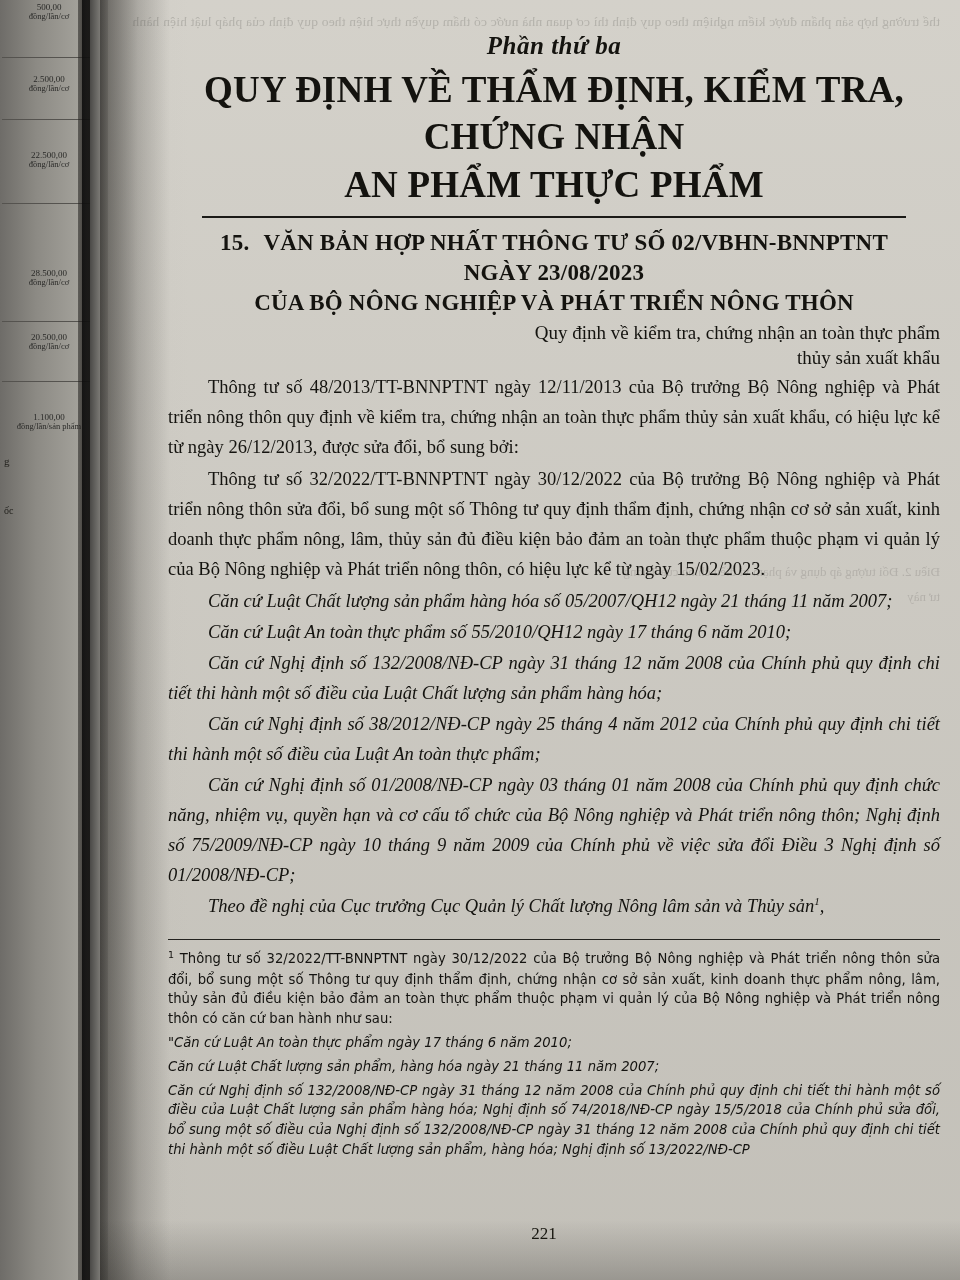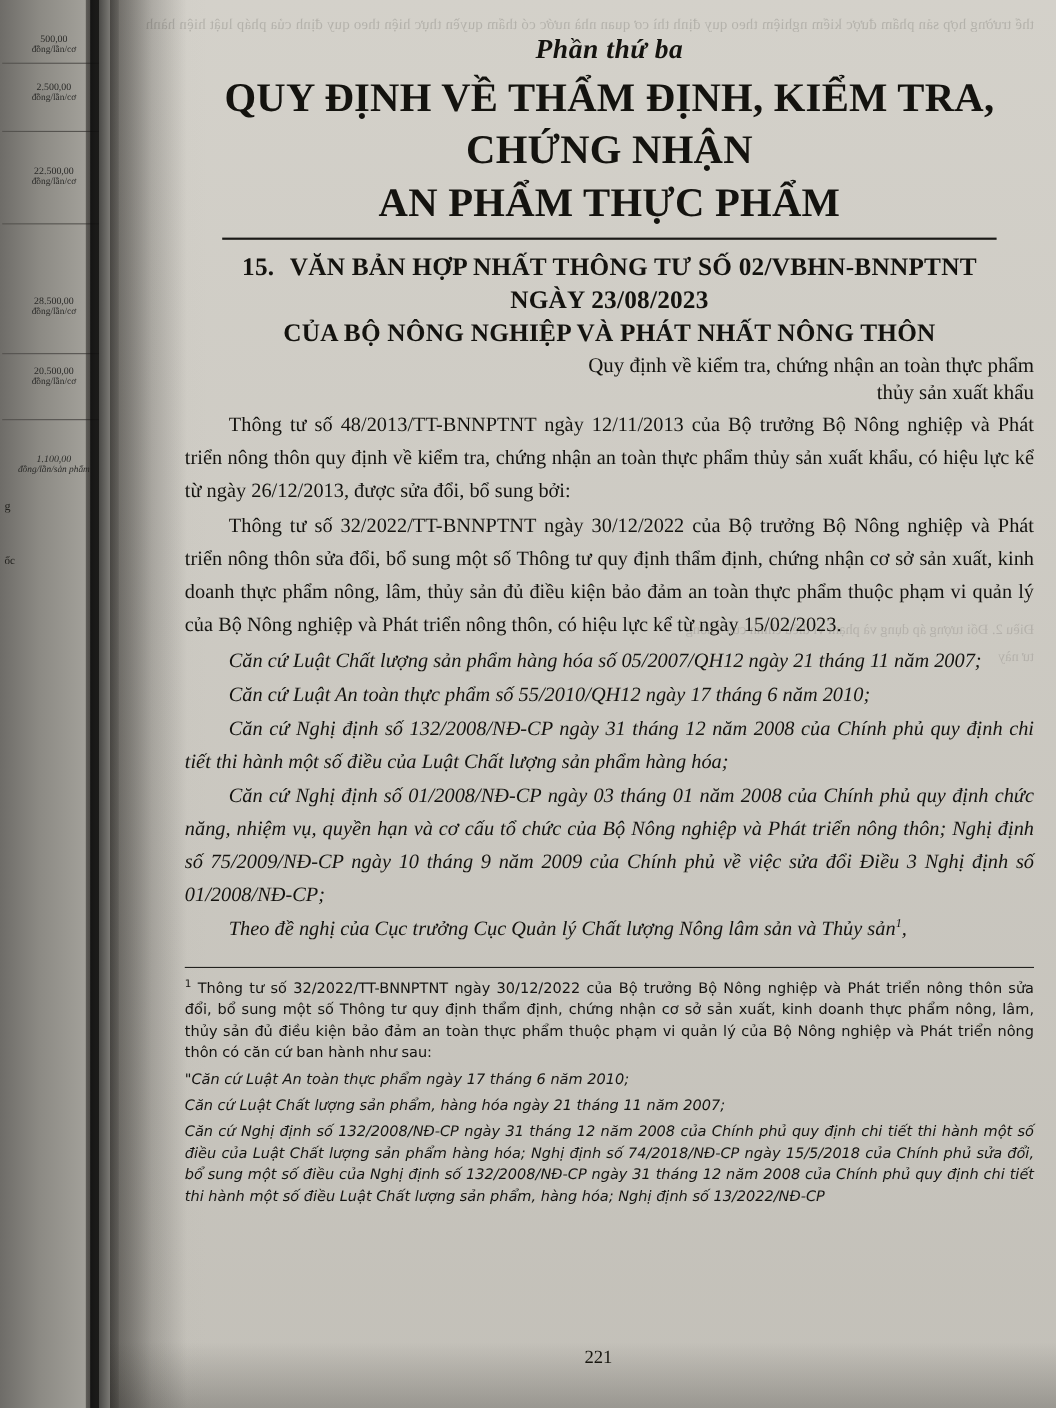--- a/index.html
+++ b/index.html
@@ -208,41 +208,41 @@
     pointer-events: none;
   }
 </style>
 </head>
 <body>
 
 <div id="page">
 
   <div class="left-page">
     <div class="left-table">
-      <div class="lt-cell" style="min-height:58px;padding-top:30px;">
+      <div class="lt-cell" style="min-height:58px;padding-top:2px;">
         <span class="v">500,00</span>
         <span class="u">đồng/lần/cơ</span>
       </div>
       <div class="lt-cell" style="min-height:62px;padding-top:16px;">
         <span class="v">2.500,00</span>
         <span class="u">đồng/lần/cơ</span>
       </div>
       <div class="lt-cell" style="min-height:84px;padding-top:30px;">
         <span class="v">22.500,00</span>
         <span class="u">đồng/lần/cơ</span>
       </div>
       <div class="lt-cell" style="min-height:118px;padding-top:64px;">
         <span class="v">28.500,00</span>
         <span class="u">đồng/lần/cơ</span>
       </div>
       <div class="lt-cell" style="min-height:60px;padding-top:10px;">
         <span class="v">20.500,00</span>
         <span class="u">đồng/lần/cơ</span>
       </div>
-      <div class="lt-cell" style="min-height:120px;padding-top:30px;border-bottom:none;font-style:italic;">
+      <div class="lt-cell" style="min-height:120px;padding-top:30px;border-bottom:none;">
         <span class="v">1.100,00</span>
         <span class="u">đồng/lần/sản phẩm</span>
       </div>
       <div style="position:absolute;left:2px;top:455px;font-size:11px;color:#23221e;">
         <span>g</span>
       </div>
       <div style="position:absolute;left:2px;top:505px;font-size:10px;color:#23221e;">
         <span>ốc</span>
       </div>
     </div>
@@ -262,33 +262,34 @@
       <div class="doc-title">
         <div>QUY ĐỊNH VỀ THẨM ĐỊNH,  KIỂM TRA, CHỨNG NHẬN</div>
         <div>AN PHẨM THỰC PHẨM</div>
       </div>
 
       <hr class="rule">
 
       <div class="sec-num-line">
         <span class="num">15.</span><span>VĂN BẢN HỢP NHẤT THÔNG TƯ SỐ 02/VBHN-BNNPTNT</span>
         <div>NGÀY 23/08/2023</div>
-        <div>CỦA BỘ NÔNG NGHIỆP VÀ PHÁT NHẤT NÔNG THÔN</div>
+        <div>CỦA BỘ NÔNG NGHIỆP VÀ PHÁT TRIỂN NÔNG THÔN</div>
       </div>
       <div class="sec-sub">
         <div>Quy định về kiểm tra, chứng nhận an toàn thực phẩm</div>
         <div>thủy sản xuất khẩu</div>
       </div>
 
       <p class="body first">Thông tư số 48/2013/TT-BNNPTNT ngày 12/11/2013 của Bộ trưởng Bộ Nông nghiệp và Phát triển nông thôn quy định về kiểm tra, chứng nhận an toàn thực phẩm thủy sản xuất khẩu, có hiệu lực kể từ ngày 26/12/2013, được sửa đổi, bổ sung bởi:</p>
       <p class="body">Thông tư số 32/2022/TT-BNNPTNT ngày 30/12/2022 của Bộ trưởng Bộ Nông nghiệp và Phát triển nông thôn sửa đổi, bổ sung một số Thông tư quy định thẩm định, chứng nhận cơ sở sản xuất, kinh doanh thực phẩm nông, lâm, thủy sản đủ điều kiện bảo đảm an toàn thực phẩm thuộc phạm vi quản lý của Bộ Nông nghiệp và Phát triển nông thôn, có hiệu lực kể từ ngày 15/02/2023.</p>
 
       <p class="italic">Căn cứ Luật Chất lượng sản phẩm hàng hóa số 05/2007/QH12 ngày 21 tháng 11 năm 2007;</p>
       <p class="italic">Căn cứ Luật An toàn thực phẩm số 55/2010/QH12 ngày 17 tháng 6 năm 2010;</p>
       <p class="italic">Căn cứ Nghị định số 132/2008/NĐ-CP ngày 31 tháng 12 năm 2008 của Chính phủ quy định chi tiết thi hành một số điều của Luật Chất lượng sản phẩm hàng hóa;</p>
+      <p class="italic">Căn cứ Nghị định số 38/2012/NĐ-CP ngày 25 tháng 4 năm 2012 của Chính phủ quy định chi tiết thi hành một số điều của Luật An toàn thực phẩm;</p>
       <p class="italic">Căn cứ Nghị định số 01/2008/NĐ-CP ngày 03 tháng 01 năm 2008 của Chính phủ quy định chức năng, nhiệm vụ, quyền hạn và cơ cấu tổ chức của Bộ Nông nghiệp và Phát triển nông thôn; Nghị định số 75/2009/NĐ-CP ngày 10 tháng 9 năm 2009 của Chính phủ về việc sửa đổi Điều 3 Nghị định số 01/2008/NĐ-CP;</p>
 
       <p class="italic"><span>Theo đề nghị của Cục trưởng Cục Quản lý Chất lượng Nông lâm sản và Thủy sản</span><sup class="fn">1</sup><span>,</span></p>
 
       <hr class="fn-rule">
 
       <div class="footnotes">
         <p><sup>1</sup> <span>Thông tư số 32/2022/TT-BNNPTNT ngày 30/12/2022 của Bộ trưởng Bộ Nông nghiệp và Phát triển nông thôn sửa đổi, bổ sung một số Thông tư quy định thẩm định, chứng nhận cơ sở sản xuất, kinh doanh thực phẩm nông, lâm, thủy sản đủ điều kiện bảo đảm an toàn thực phẩm thuộc phạm vi quản lý của Bộ Nông nghiệp và Phát triển nông thôn có căn cứ ban hành như sau:</span></p>
         <p class="it"><span>"Căn cứ Luật An toàn thực phẩm ngày 17 tháng 6 năm 2010;</span></p>
         <p class="it"><span>Căn cứ Luật Chất lượng sản phẩm, hàng hóa ngày 21 tháng 11 năm 2007;</span></p>

